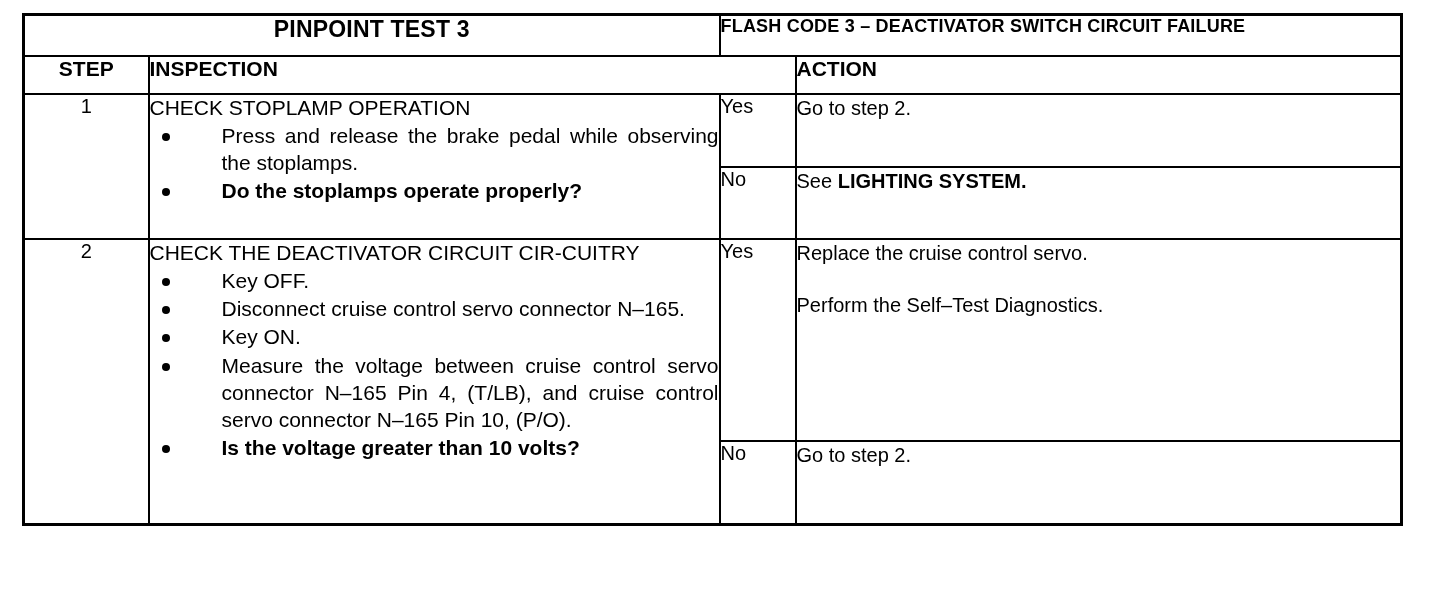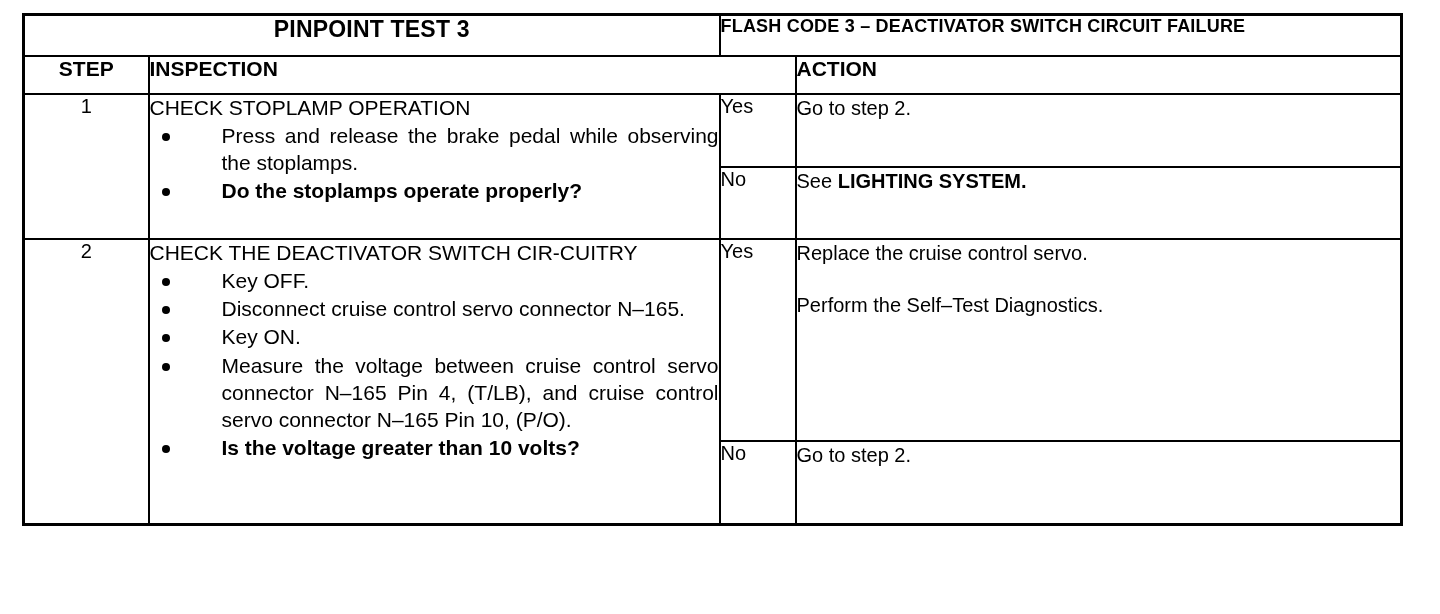--- a/index.html
+++ b/index.html
@@ -171,21 +171,21 @@
       <tr>
         <td class="yesno-cell" style="height:70px;">No</td>
         <td class="action-cell">
           <p class="action-para"><span>See </span><span class="strong-ref">LIGHTING SYSTEM.</span></p>
         </td>
       </tr>
 
       <tr>
         <td class="step-num" rowspan="2">2</td>
         <td class="inspection-cell" rowspan="2">
-          <p class="insp-title">CHECK THE DEACTIVATOR SWITCH CIR-CUITRY</p>
+          <p class="insp-title">CHECK THE DEACTIVATOR CIRCUIT CIR-CUITRY</p>
           <ul class="bullets">
             <li>
               <span>Key OFF.</span>
             </li>
             <li>
               <span>Disconnect cruise control servo connector N–165.</span>
             </li>
             <li>
               <span>Key ON.</span>
             </li>

